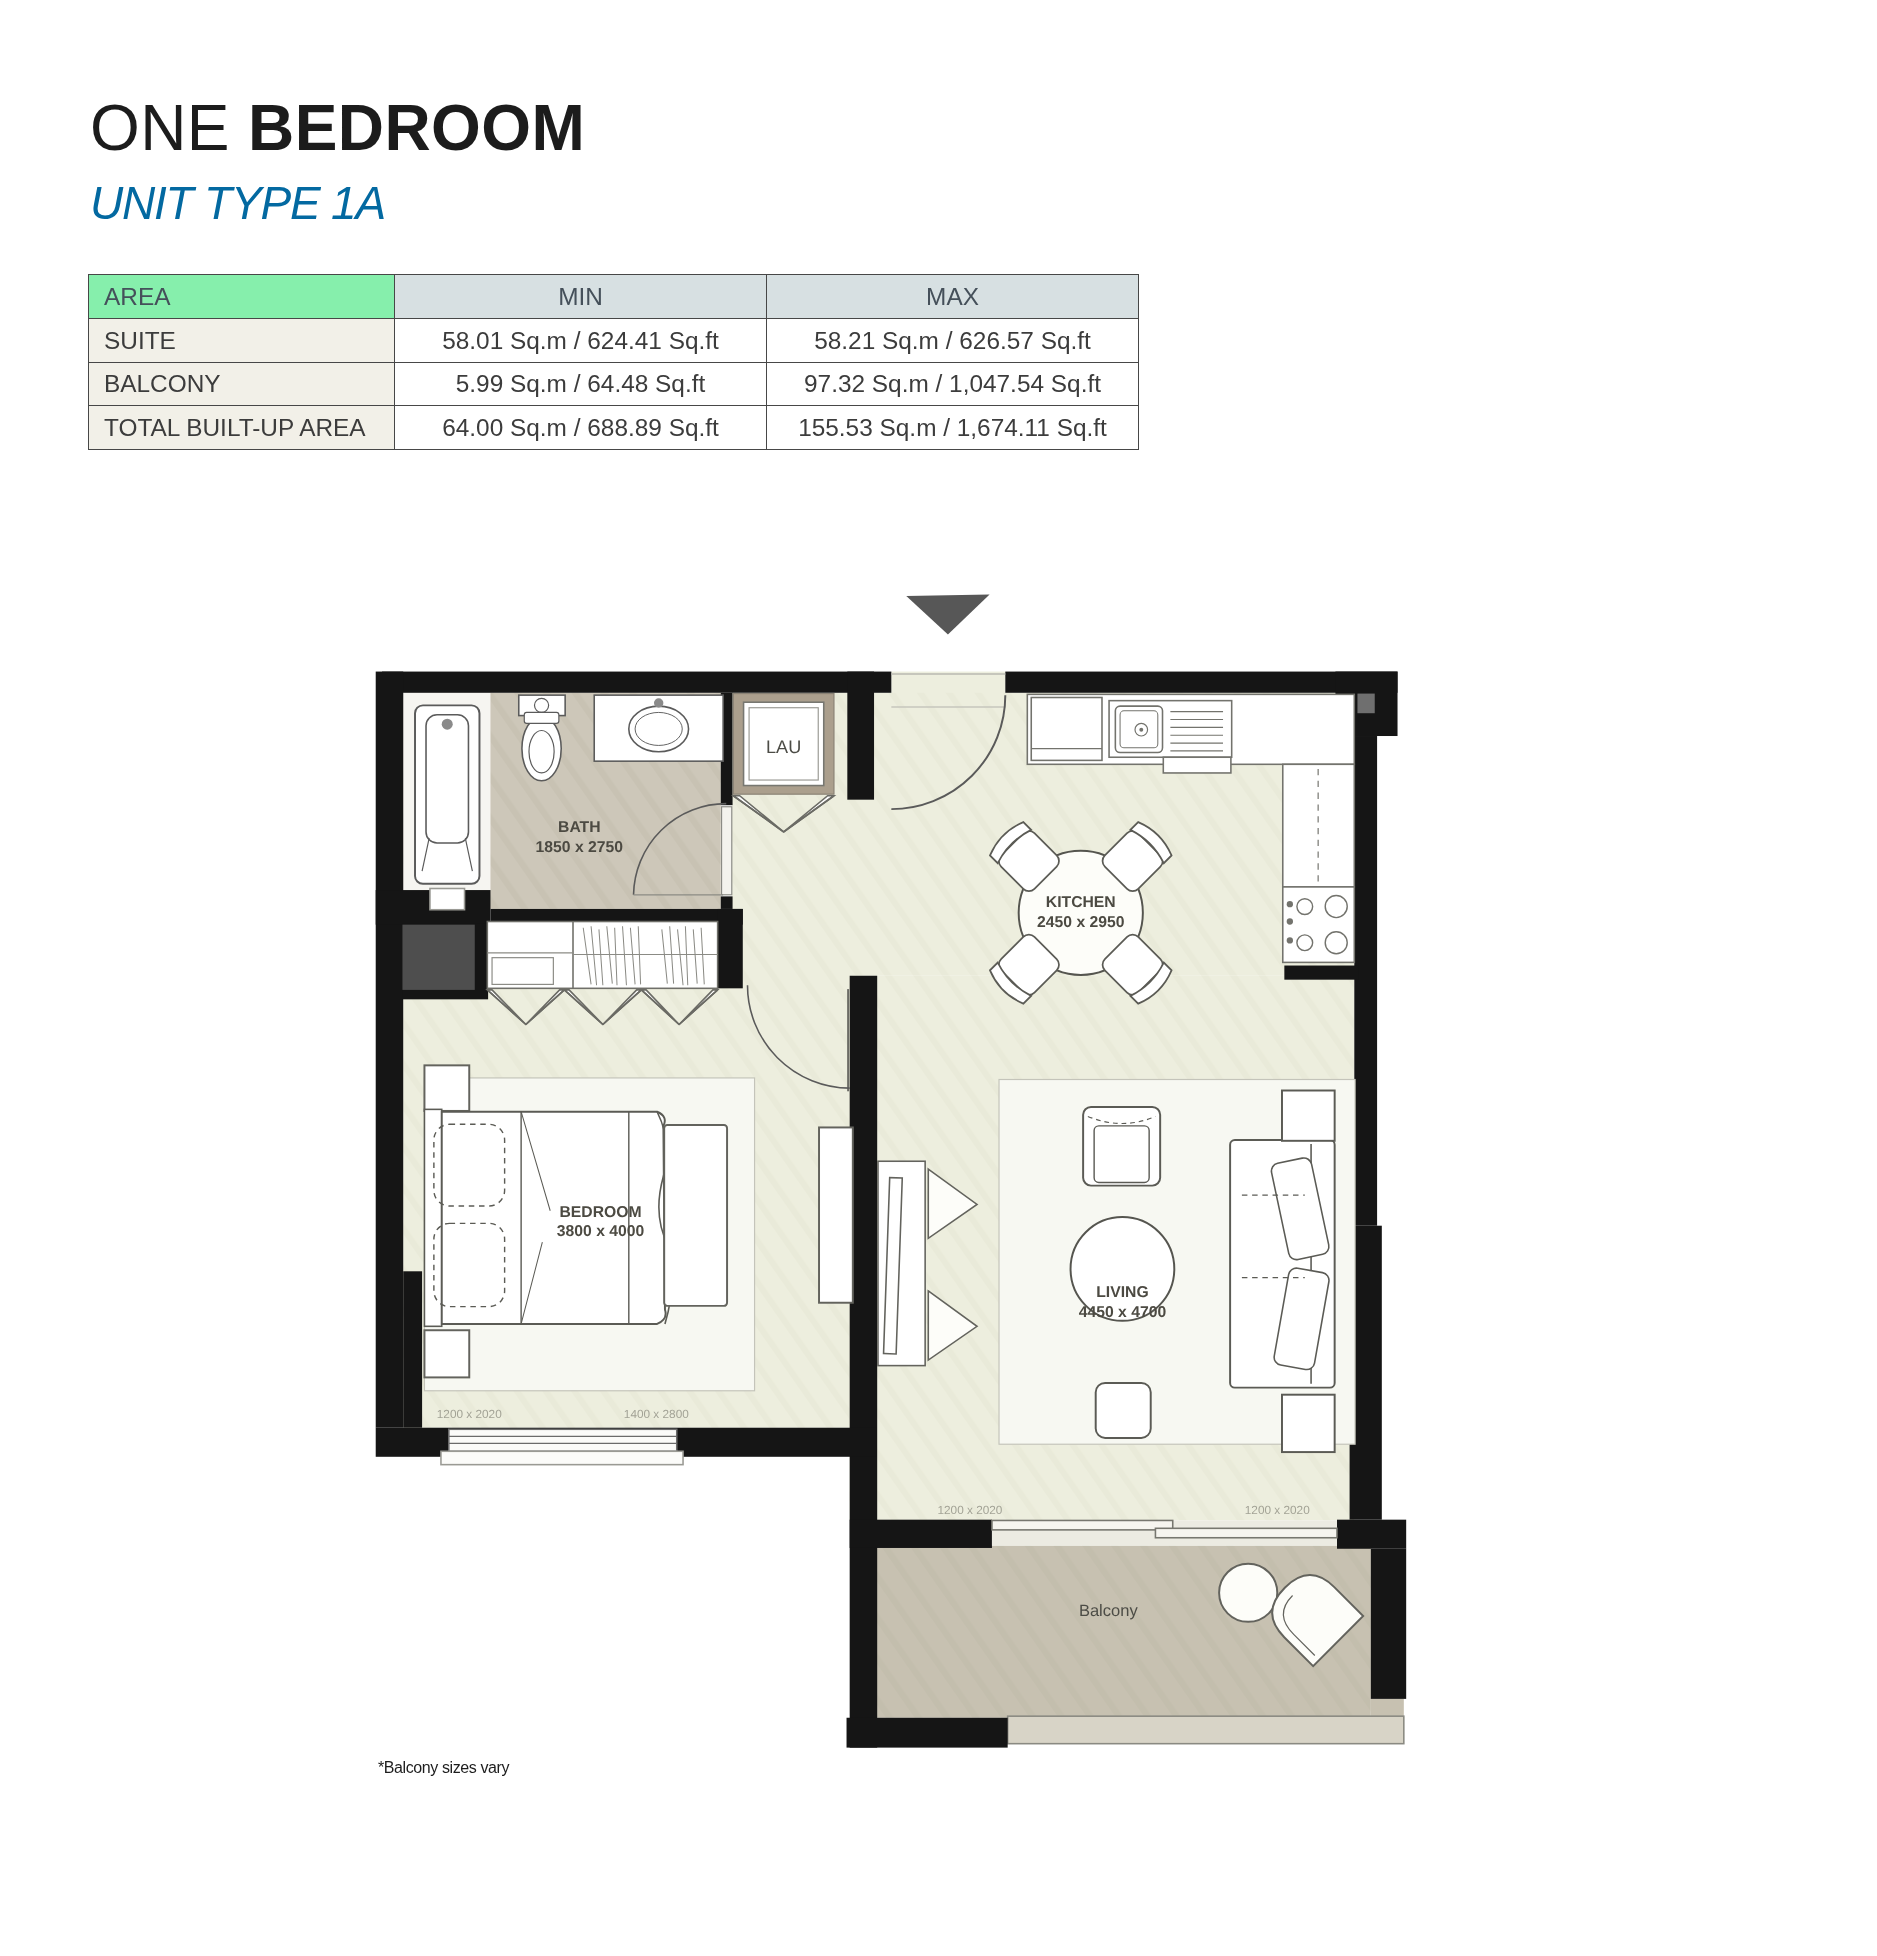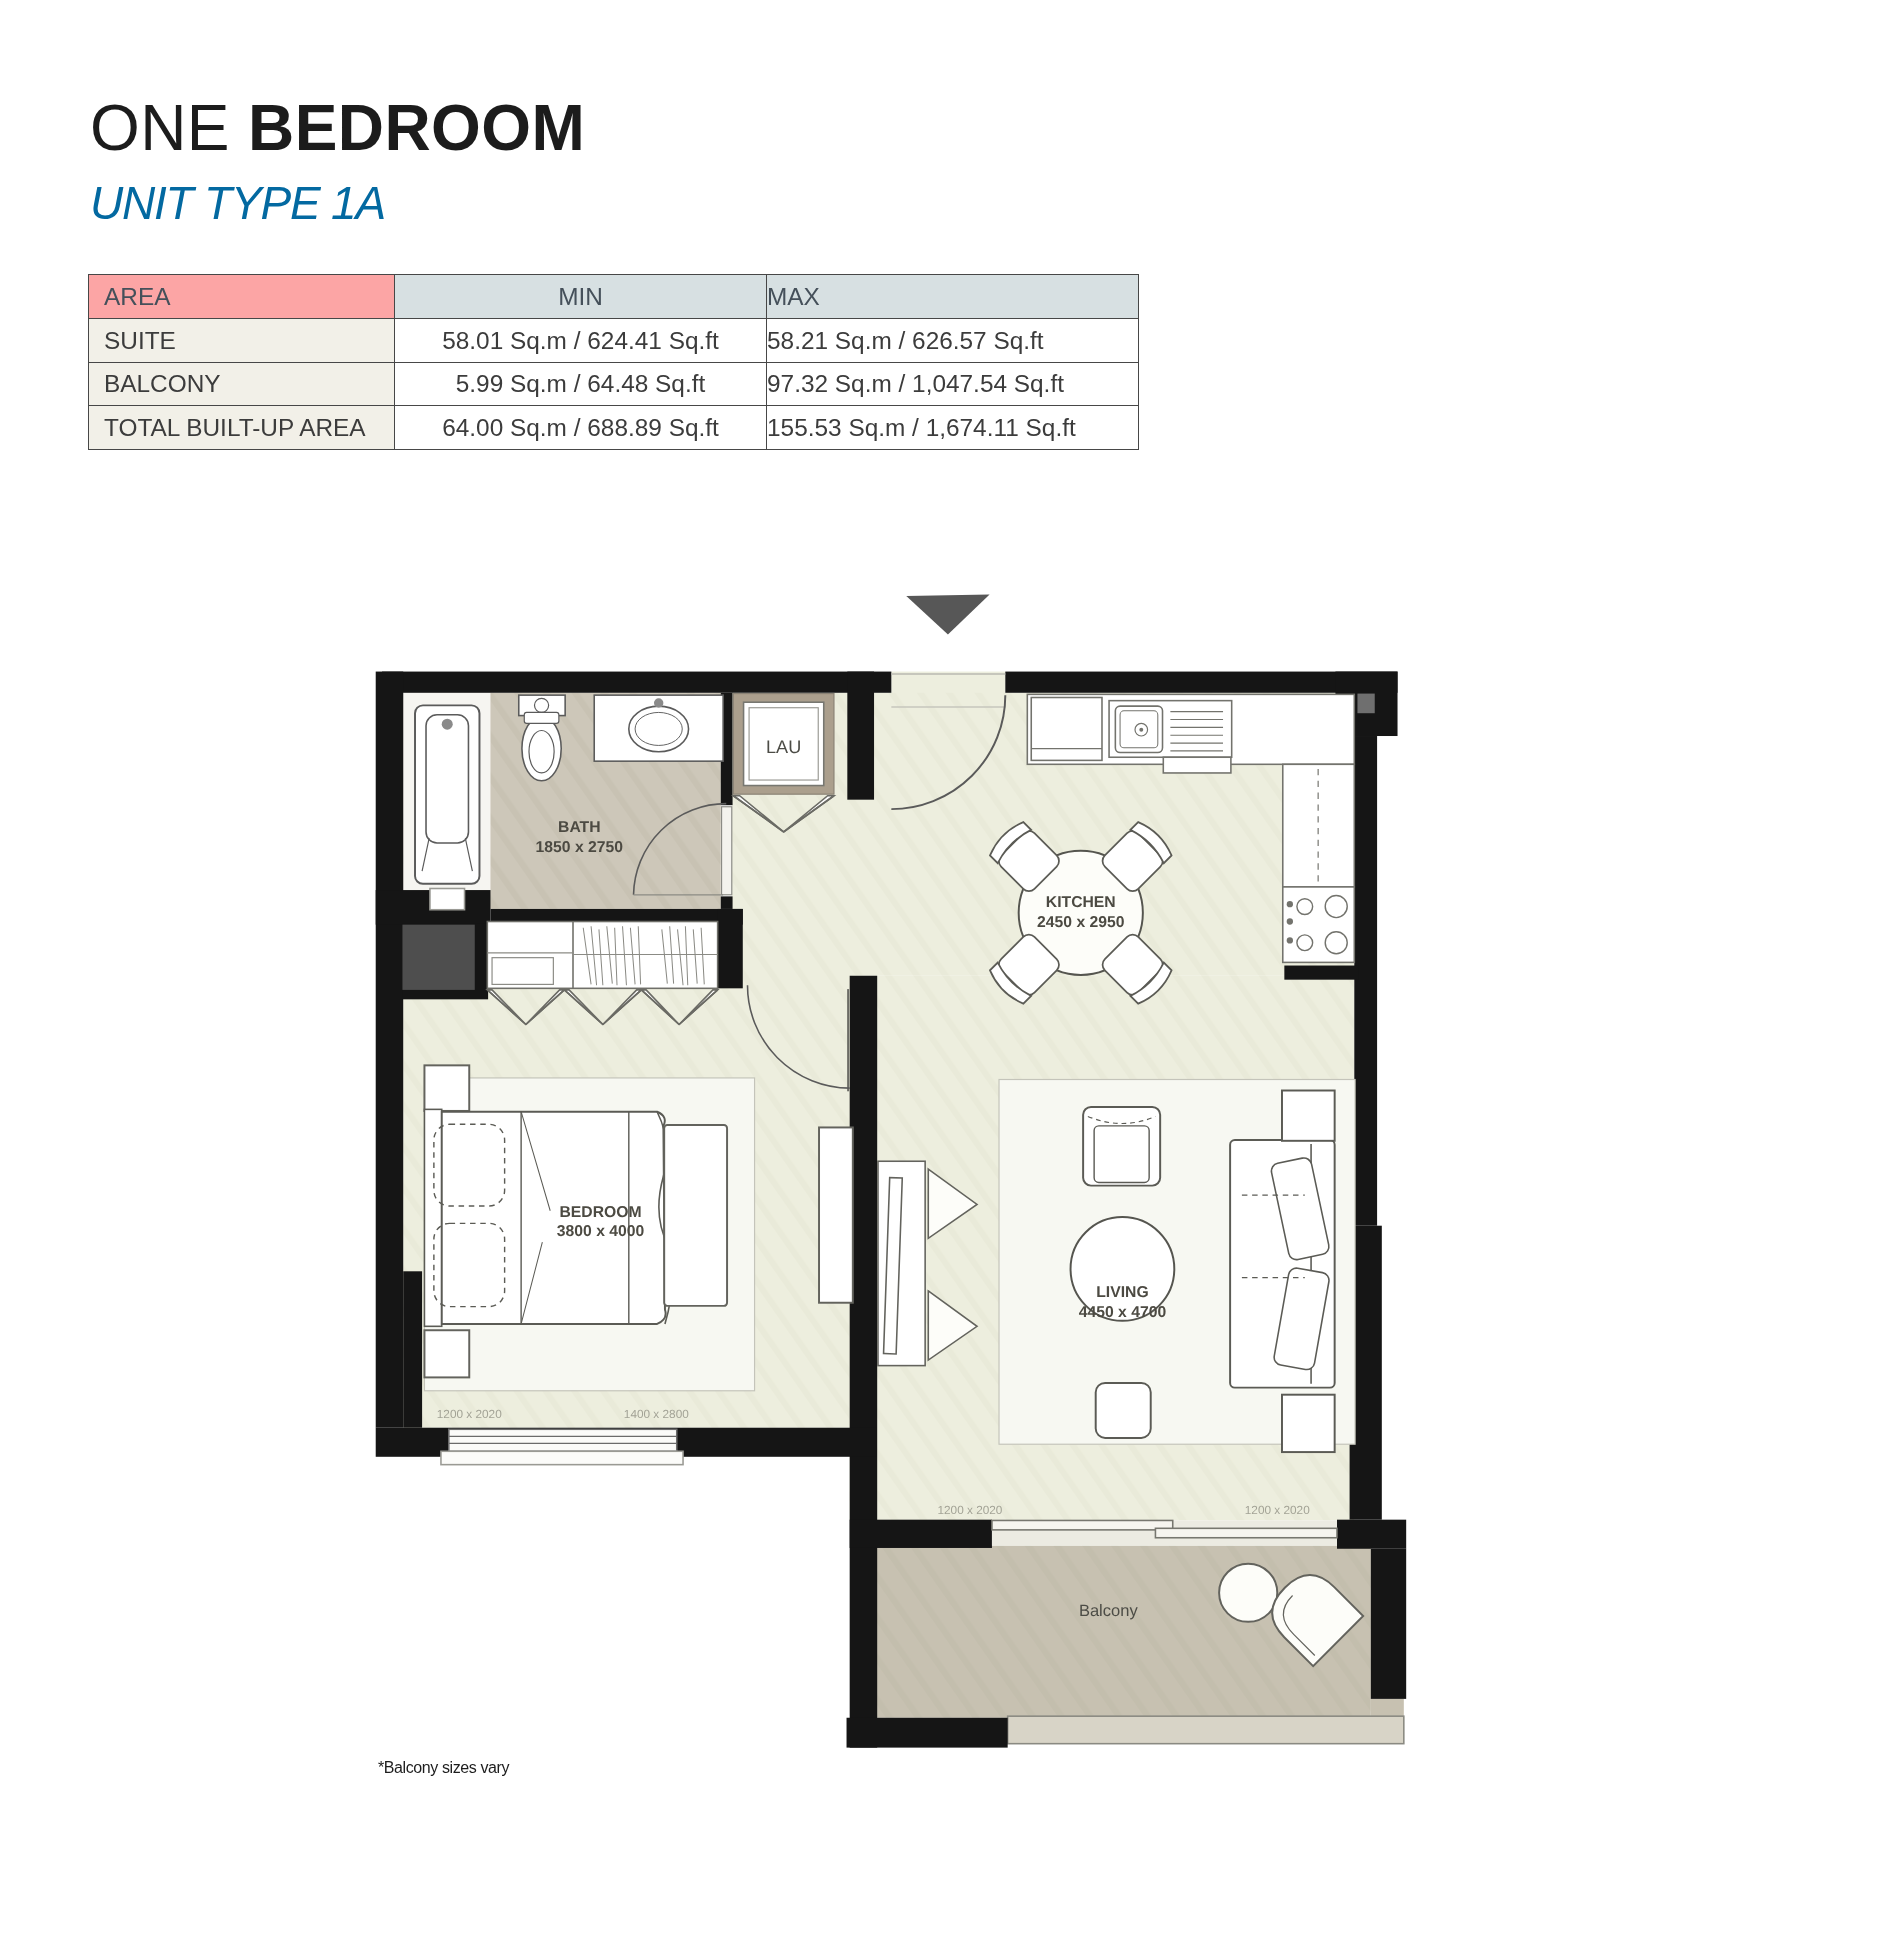--- a/index.html
+++ b/index.html
@@ -10,23 +10,23 @@
   
   .title{left:90px;top:91px;font-size:64px;color:#1c1c1c;letter-spacing:0.4px;}
   .title b{font-weight:700;}
   .subtitle{left:90px;top:176px;font-size:46px;font-style:italic;color:#0369a1;letter-spacing:-1.2px;}
   
   table.area{position:absolute;left:88px;top:274px;width:1049px;height:175px;
      border-collapse:collapse;font-size:24.4px;color:#3c3c3c;table-layout:fixed;}
   table.area td{border:1.6px solid #474747;padding:0;box-sizing:border-box;}
   table.area td.c1{width:306px;background:#f2f0e8;padding-left:15px;}
   table.area td.c2{width:372px;text-align:center;}
-  table.area td.c3{width:372px;}
+  table.area td.c3{width:372px;text-align:center;}
   tr.head td{background:#d7e0e2;color:#45505a;}
-  tr.head td.c1{background:#fca5a5;}
+  tr.head td.c1{background:#86efac;}
   .foot{left:378px;top:1759px;font-size:16px;color:#1d1d1d;letter-spacing:-0.4px;}
 </style>
 </head>
 <body>
 <div style="position:absolute;left:0;top:0;width:1877px;height:1957px;transform:translateZ(0);">
 
 <div class="abs title">ONE <b>BEDROOM</b></div>
 
 <div class="abs subtitle">UNIT TYPE 1A</div>
 

